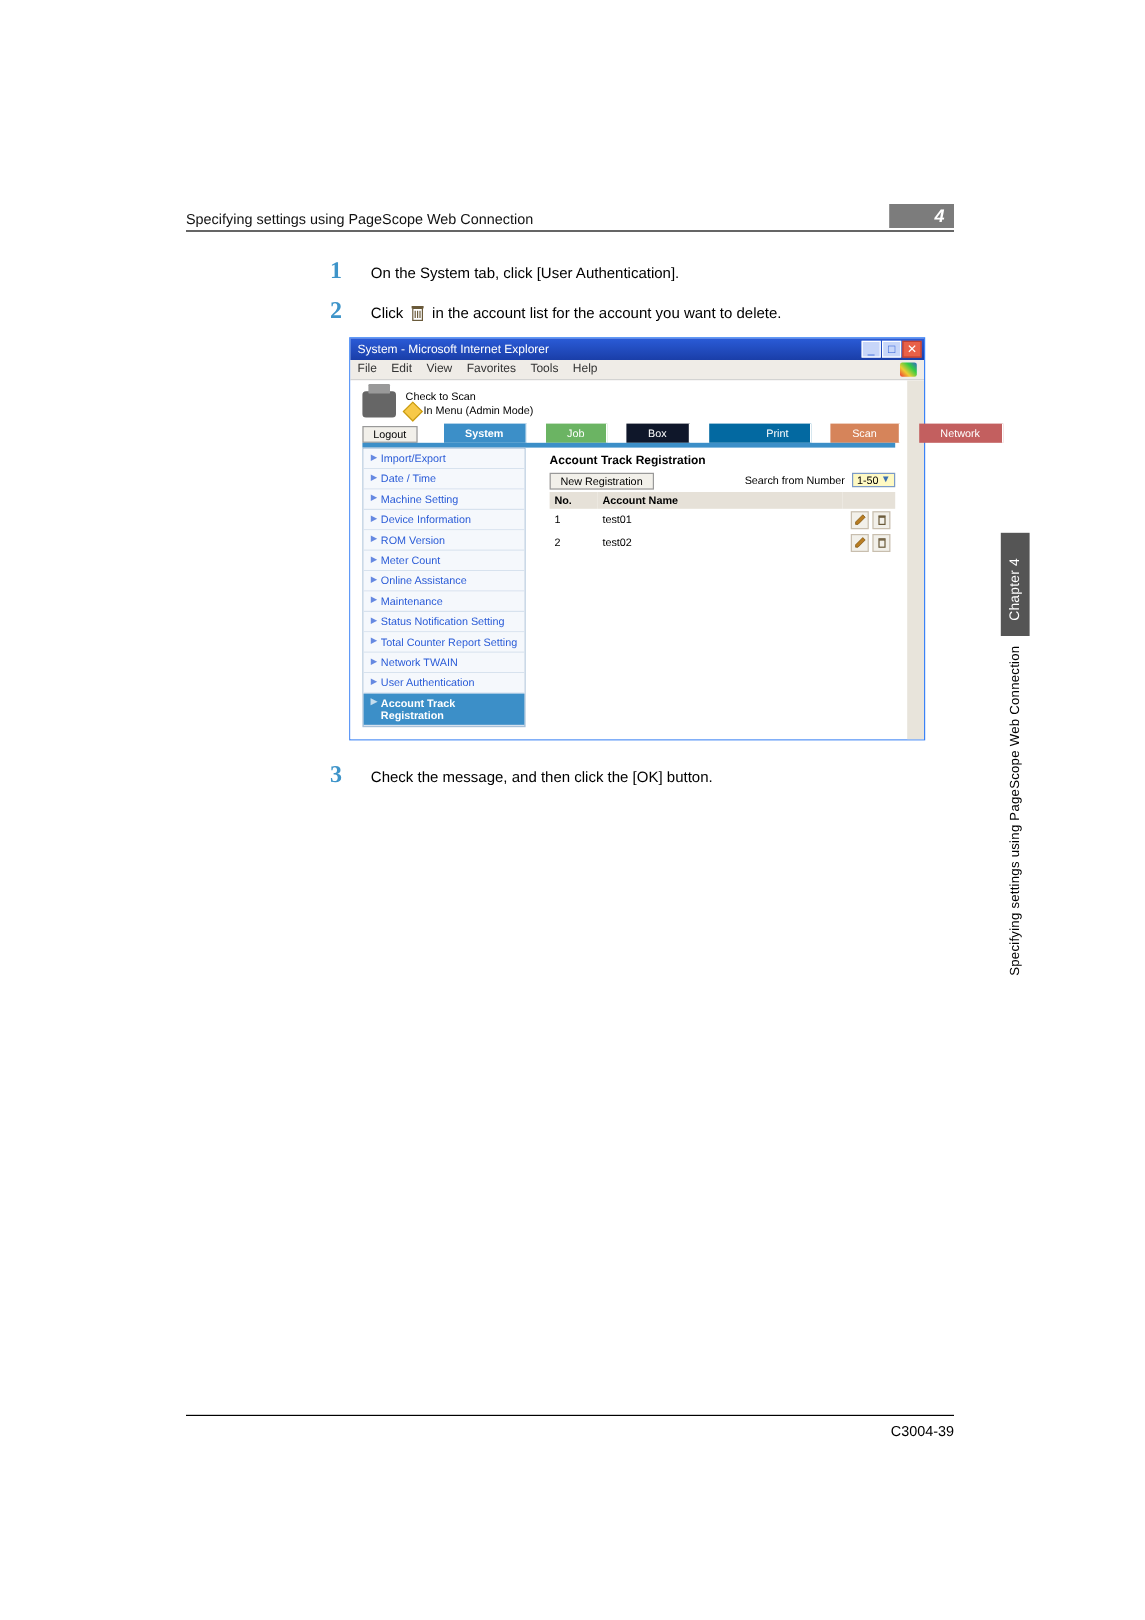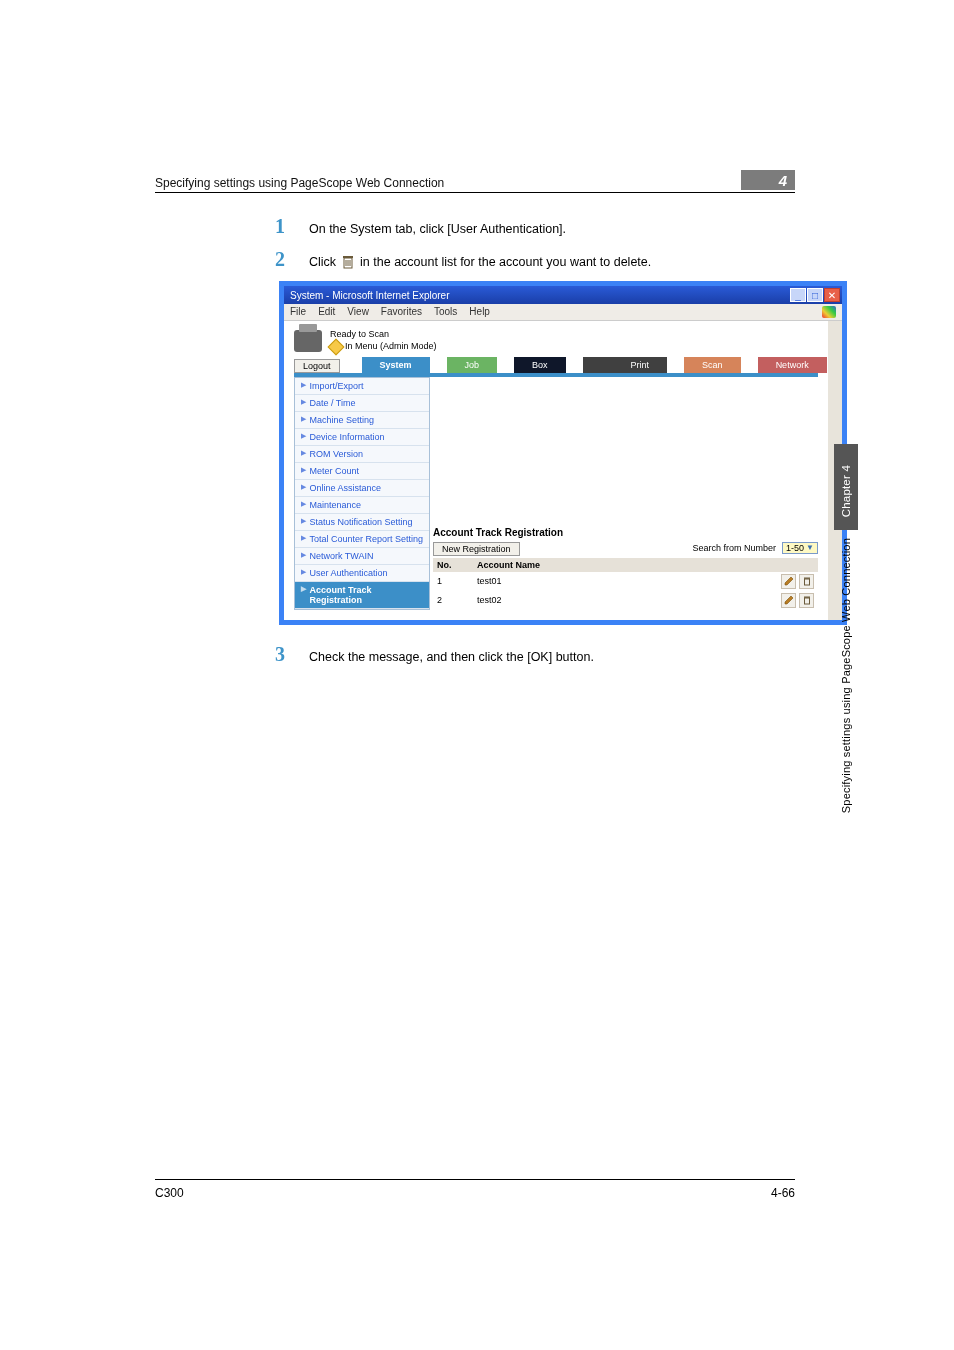--- a/index.html
+++ b/index.html
@@ -64,23 +64,23 @@
     font-weight: bold;
     font-family: Georgia, serif;
     width: 16px;
   }
   .step2-text { display: inline-flex; align-items: center; gap: 5px; }
   .trash-icon {
     width: 14px; height: 16px; display: inline-block; position: relative;
   }
   .trash-icon svg { display:block; }
   .screenshot {
-    margin: 6px 0 18px 4px;
-    border: 5px solid #3b82f6;
-    width: 568px;
+    margin: 6px 0 18px 16px;
+    border: 1px solid #3b82f6;
+    width: 480px;
     font-size: 10px;
     background: #fff;
   }
   .ie-titlebar {
     background: linear-gradient(#2a5bd7, #1a3ea8);
     color: #fff;
     display: flex;
     align-items: center;
     justify-content: space-between;
     padding: 2px 2px 2px 6px;
@@ -135,29 +135,28 @@
   }
   .tab {
     padding: 3px 18px;
     font-size: 9px;
     color: #fff;
     border-right: 1px solid #fff;
   }
   .tab.system { background: #3c8fc8; font-weight:bold; }
   .tab.job { background: #6bb463; }
   .tab.box { background: #0f172a; }
-  .tab.print { background: #404040; padding-left: 48px; }
+  .tab.print { background: #0369a1; padding-left: 48px; }
   .tab.scan { background: #d6845a; }
   .tab.network { background: #c35f5f; }
   .tab-underline { height:4px; background:#3c8fc8; margin:0 10px;}
   .main-area {
     display: flex;
     padding: 0 10px 10px 10px;
-    gap: 3px;
-    align-items: flex-end;
+    gap: 20px;
   }
   .sidebar {
     width: 136px;
     border: 1px solid #a8c0d8;
     font-size: 9px;
   }
   .sidebar .nav-item {
     padding: 3px 6px;
     color: #2a5bd7;
     border-bottom: 1px solid #d7e2ee;
@@ -180,21 +179,21 @@
   .act-btn { width:15px; height:15px; border:1px solid #c8beae; background:#f2f0ea; display:flex; align-items:center; justify-content:center;}
   .act-btn svg { display:block;}
 
   .footer {
     position: absolute;
     left: 155px;
     bottom: 150px;
     width: 640px;
     border-top: 1px solid #000;
     display: flex;
-    justify-content: space-between;
+    justify-content: flex-end;
     font-size: 12px;
     padding-top: 6px;
   }
 
   .side-tab {
     position: absolute;
     right: 96px;
     top: 444px;
     width: 24px;
     display: flex;
@@ -269,21 +268,21 @@
           <span>Favorites</span>
           <span>Tools</span>
           <span>Help</span>
         </span>
         <span class="ie-flag"></span>
       </div>
       <div class="ie-body">
         <div class="ie-top">
           <div class="printer-icon"></div>
           <div class="status-lines">
-            <div>Ready to Scan</div>
+            <div>Check to Scan</div>
             <div class="warn-row">
               <span class="warn-icon"></span>
               <span>In Menu (Admin Mode)</span>
             </div>
           </div>
         </div>
         <div class="tabrow">
           <span class="logout-btn">Logout</span>
           <span class="tab system">System</span>
           <span class="tab job">Job</span>
@@ -419,14 +418,14 @@
 
 <div class="side-tab">
   <div class="chapter-box">
     <span class="vtext" style="color:#fff">Chapter 4</span>
   </div>
   <span class="vtext small">Specifying settings using PageScope Web Connection</span>
 </div>
 
 <div class="footer">
   <span>C300</span>
-  <span>4-66</span>
+  <span>4-39</span>
 </div>
 
 </body></html>

